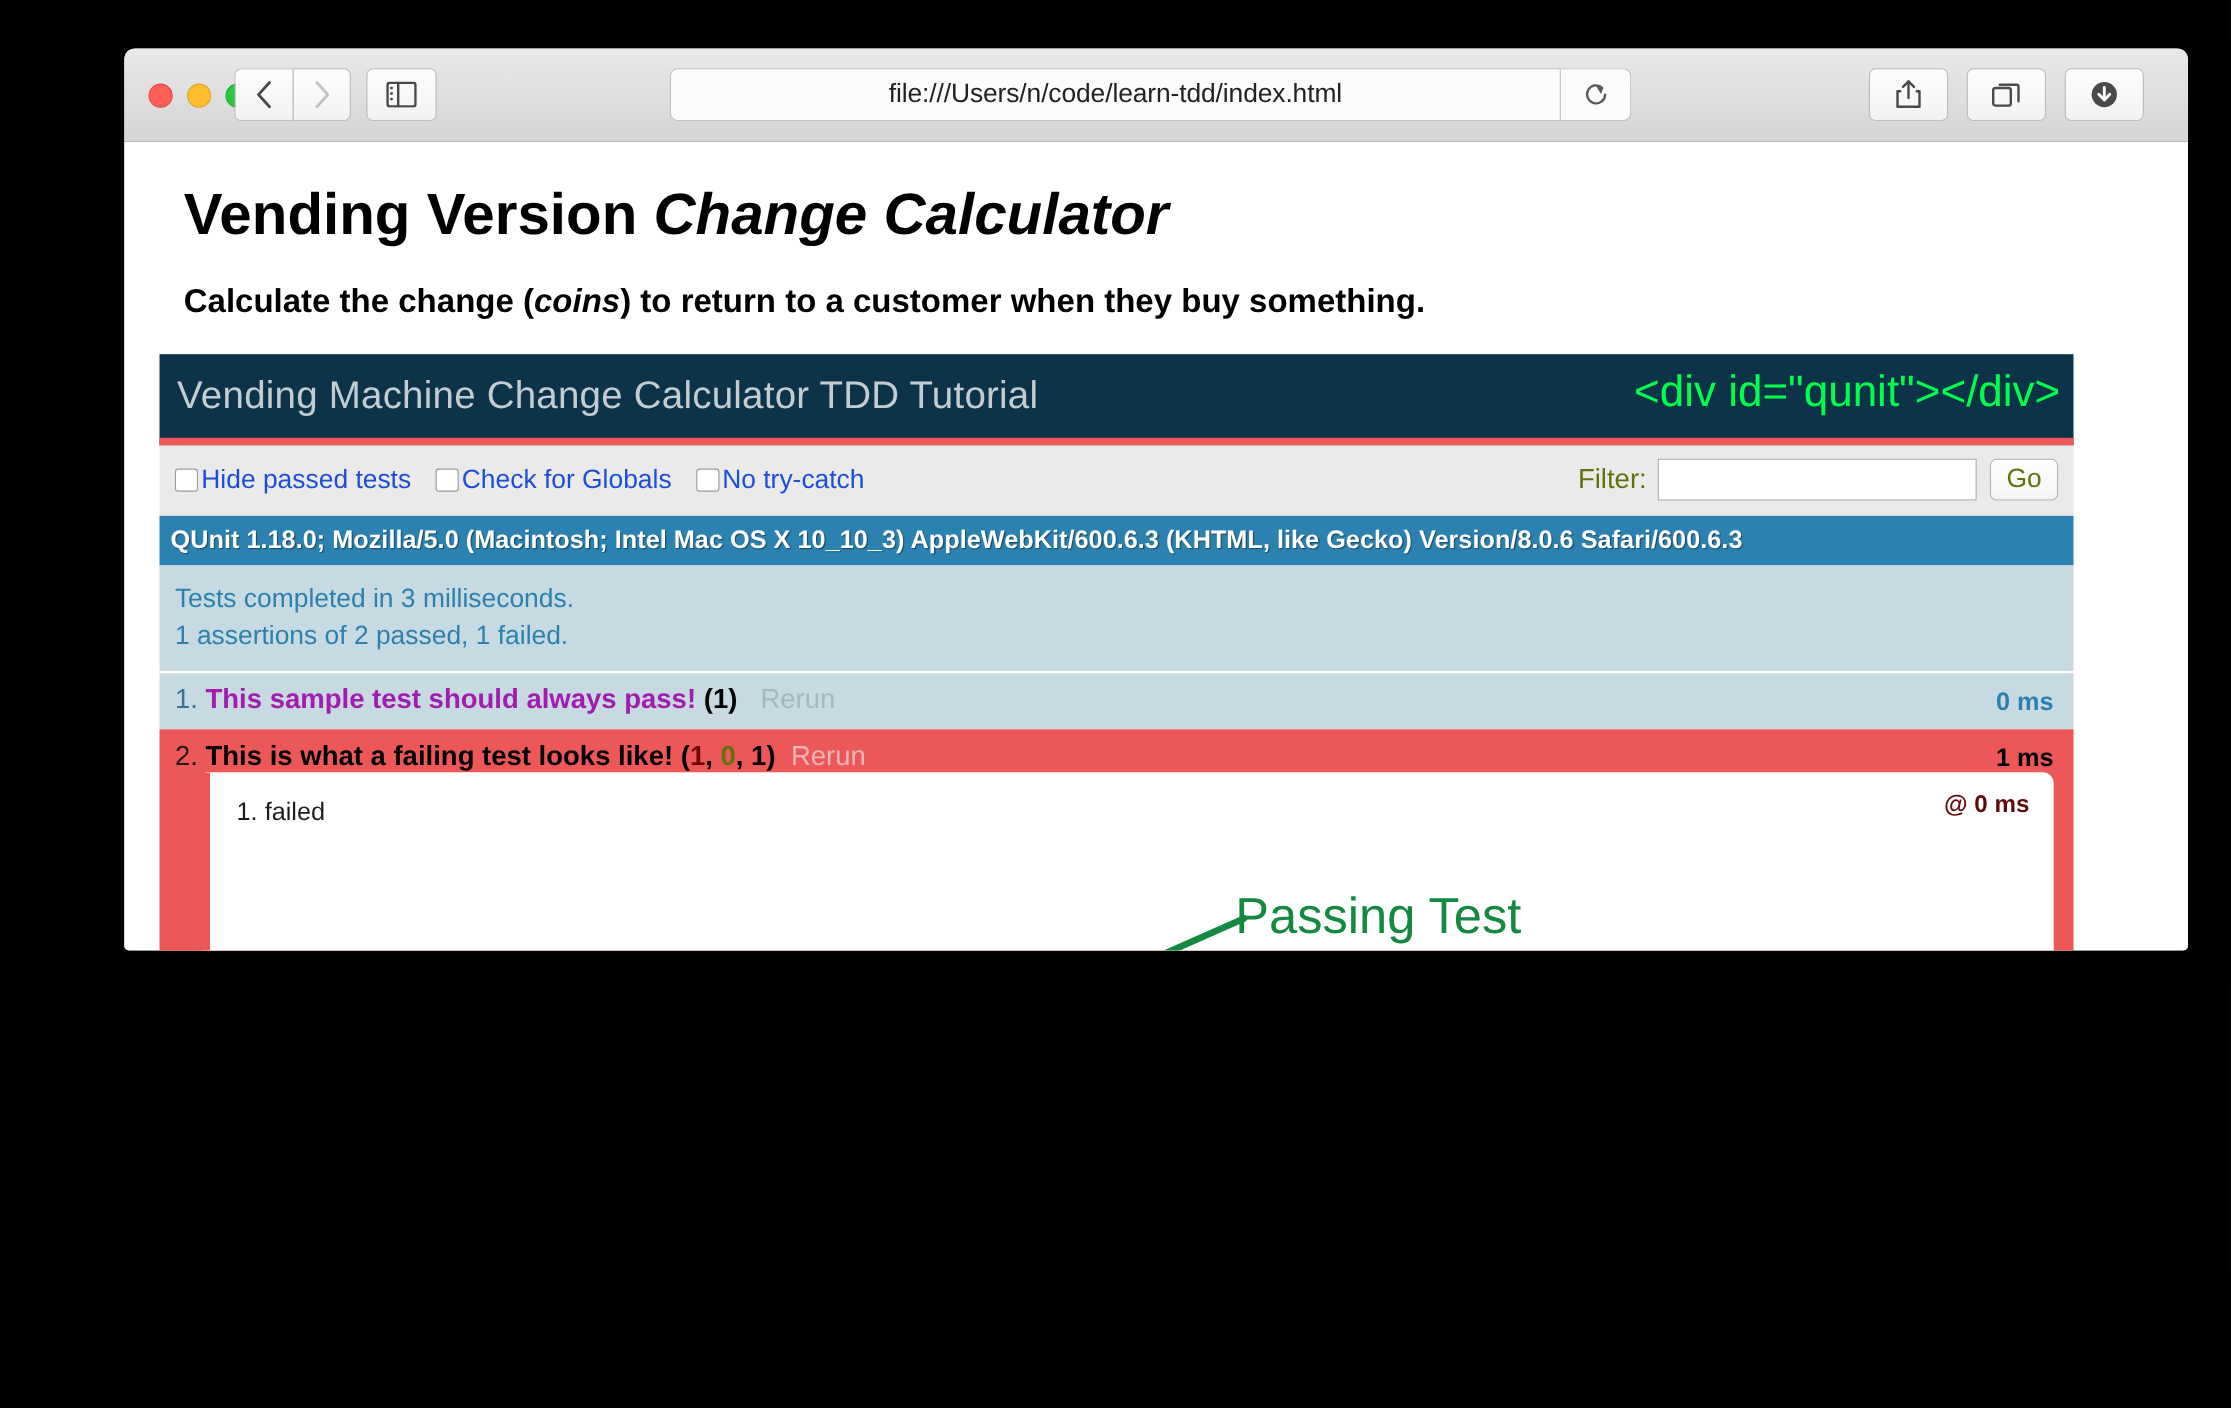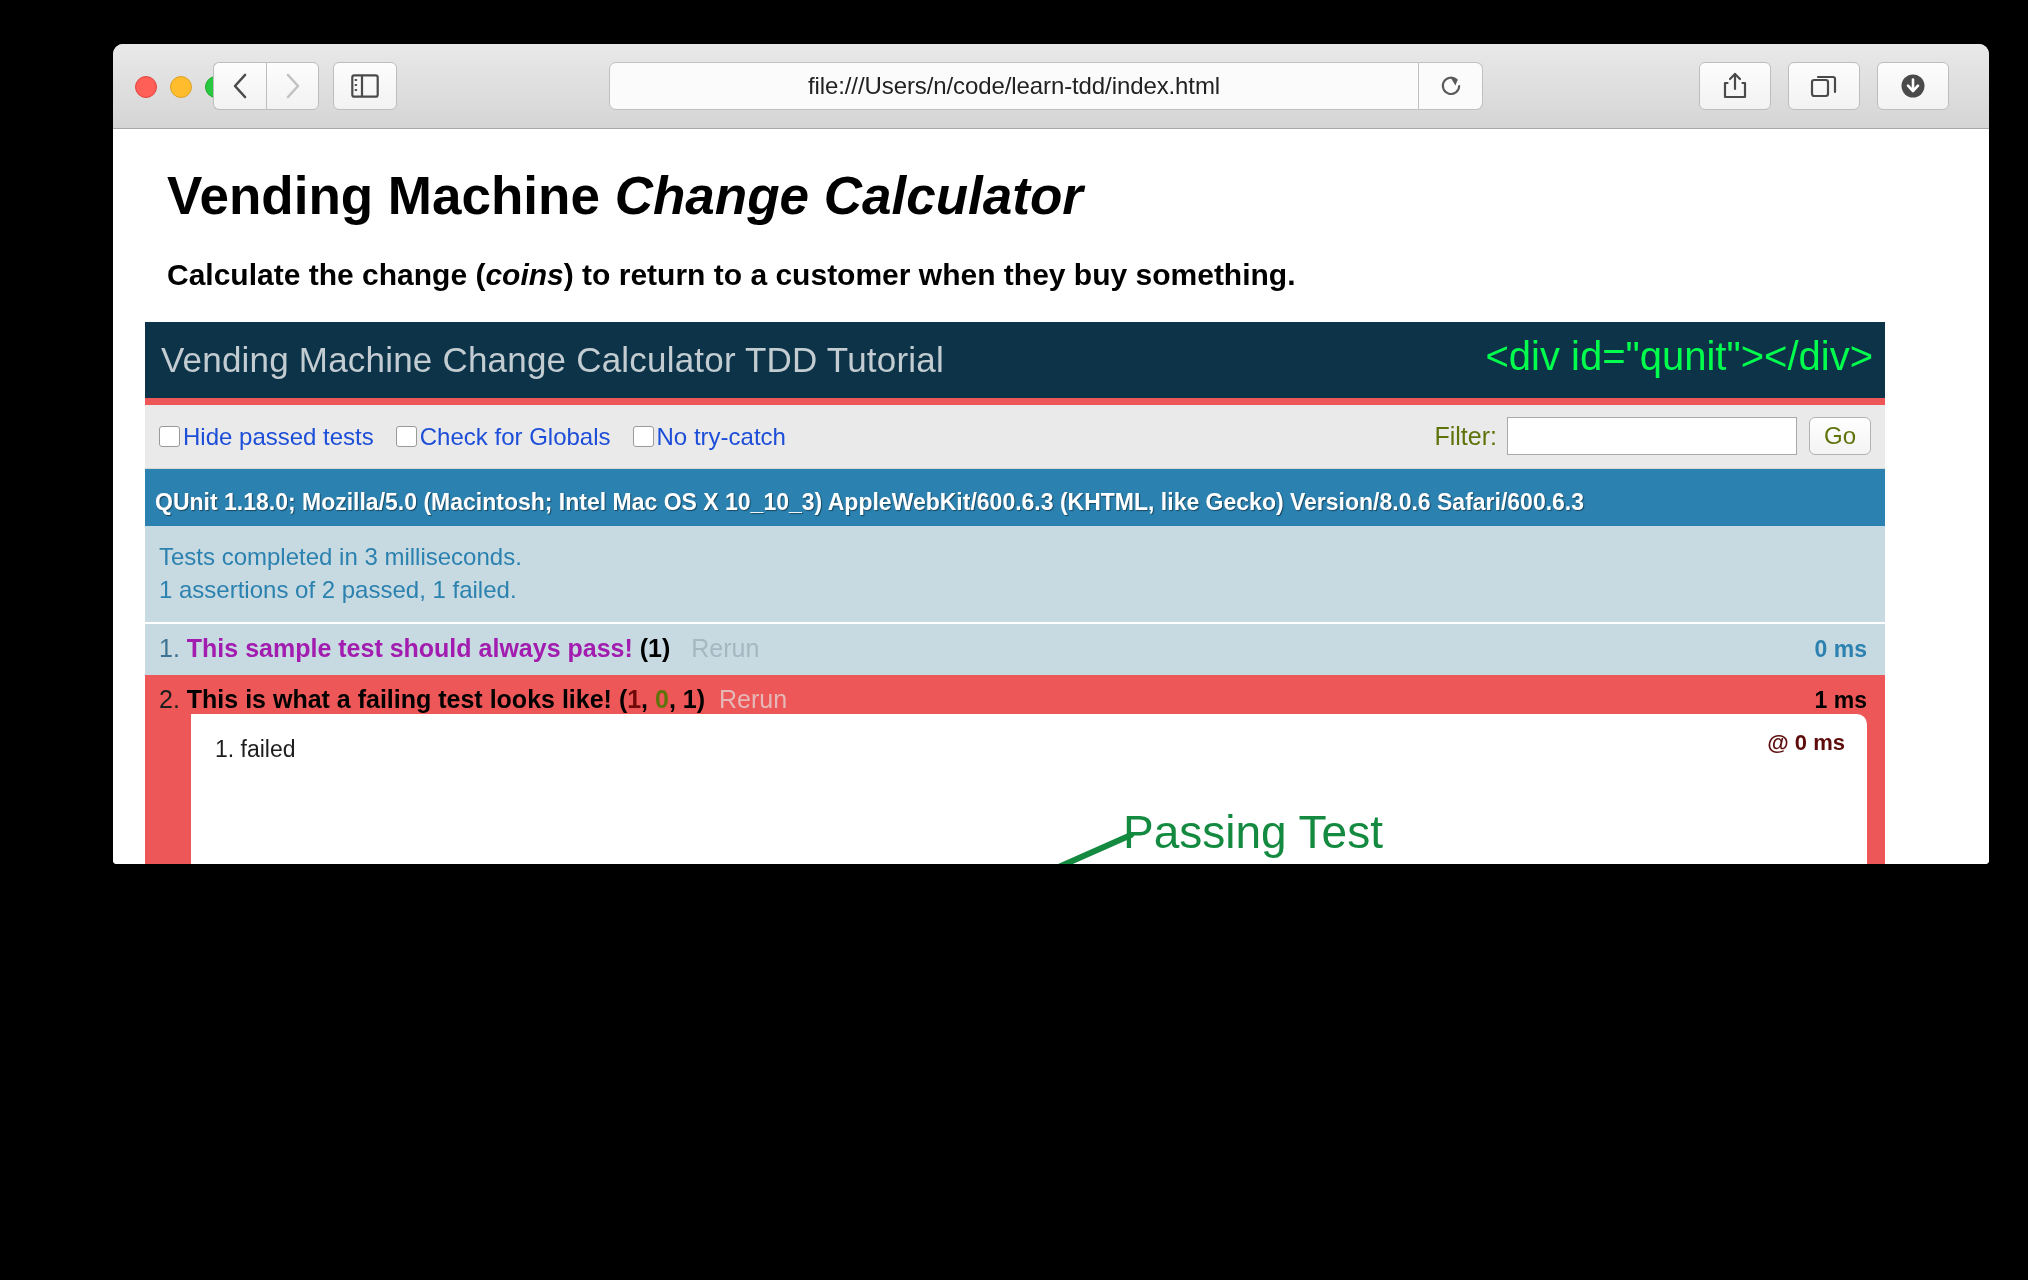--- a/index.html
+++ b/index.html
@@ -163,21 +163,21 @@
     border: 1px solid #b3b3b3; border-radius: 6px;
     color: #5E740B; font-size: 24px;
     padding: 4px 14px;
   }
 
   #qunit-userAgent {
     background: #2b81af;
     color: #fff;
     font-size: 23px;
     font-weight: bold;
-    padding: 20px 0 10px 10px;
+    padding: 8px 0 10px 10px;
     text-shadow: 1px 1px 1px rgba(0,0,0,0.45);
     white-space: nowrap;
     overflow: hidden;
   }
 
   #qunit-testresult {
     background: #c7dae1;
     color: #2b81af;
     font-size: 24px;
     padding: 14px 0 16px 14px;
@@ -323,21 +323,21 @@
           <circle cx="14" cy="14" r="11.5" fill="#4a4a4a"></circle>
           <path d="M14 7.5 L14 18" stroke="#fff" stroke-width="2.6" stroke-linecap="round"></path>
           <path d="M9 13.6 L14 19 L19 13.6" stroke="#fff" stroke-width="2.6" fill="none" stroke-linecap="round" stroke-linejoin="round"></path>
         </svg>
       </div>
 
     </div>
 
     <div id="page">
 
-      <h1 id="page-title"><span>Vending Machine </span><em>Change Calculator</em></h1>
+      <h1 id="page-title"><span>Vending Version </span><em>Change Calculator</em></h1>
 
       <h2 id="page-subtitle"><span>Calculate the change (</span><em>coins</em><span>) to return to a customer when they buy something.</span></h2>
 
       <div id="qunit">
 
         <div id="qunit-header">
           <span id="qunit-header-title">Vending Machine Change Calculator TDD Tutorial</span>
           <span id="qunit-div-label">&lt;div id="qunit"&gt;&lt;/div&gt;</span>
         </div>
 

